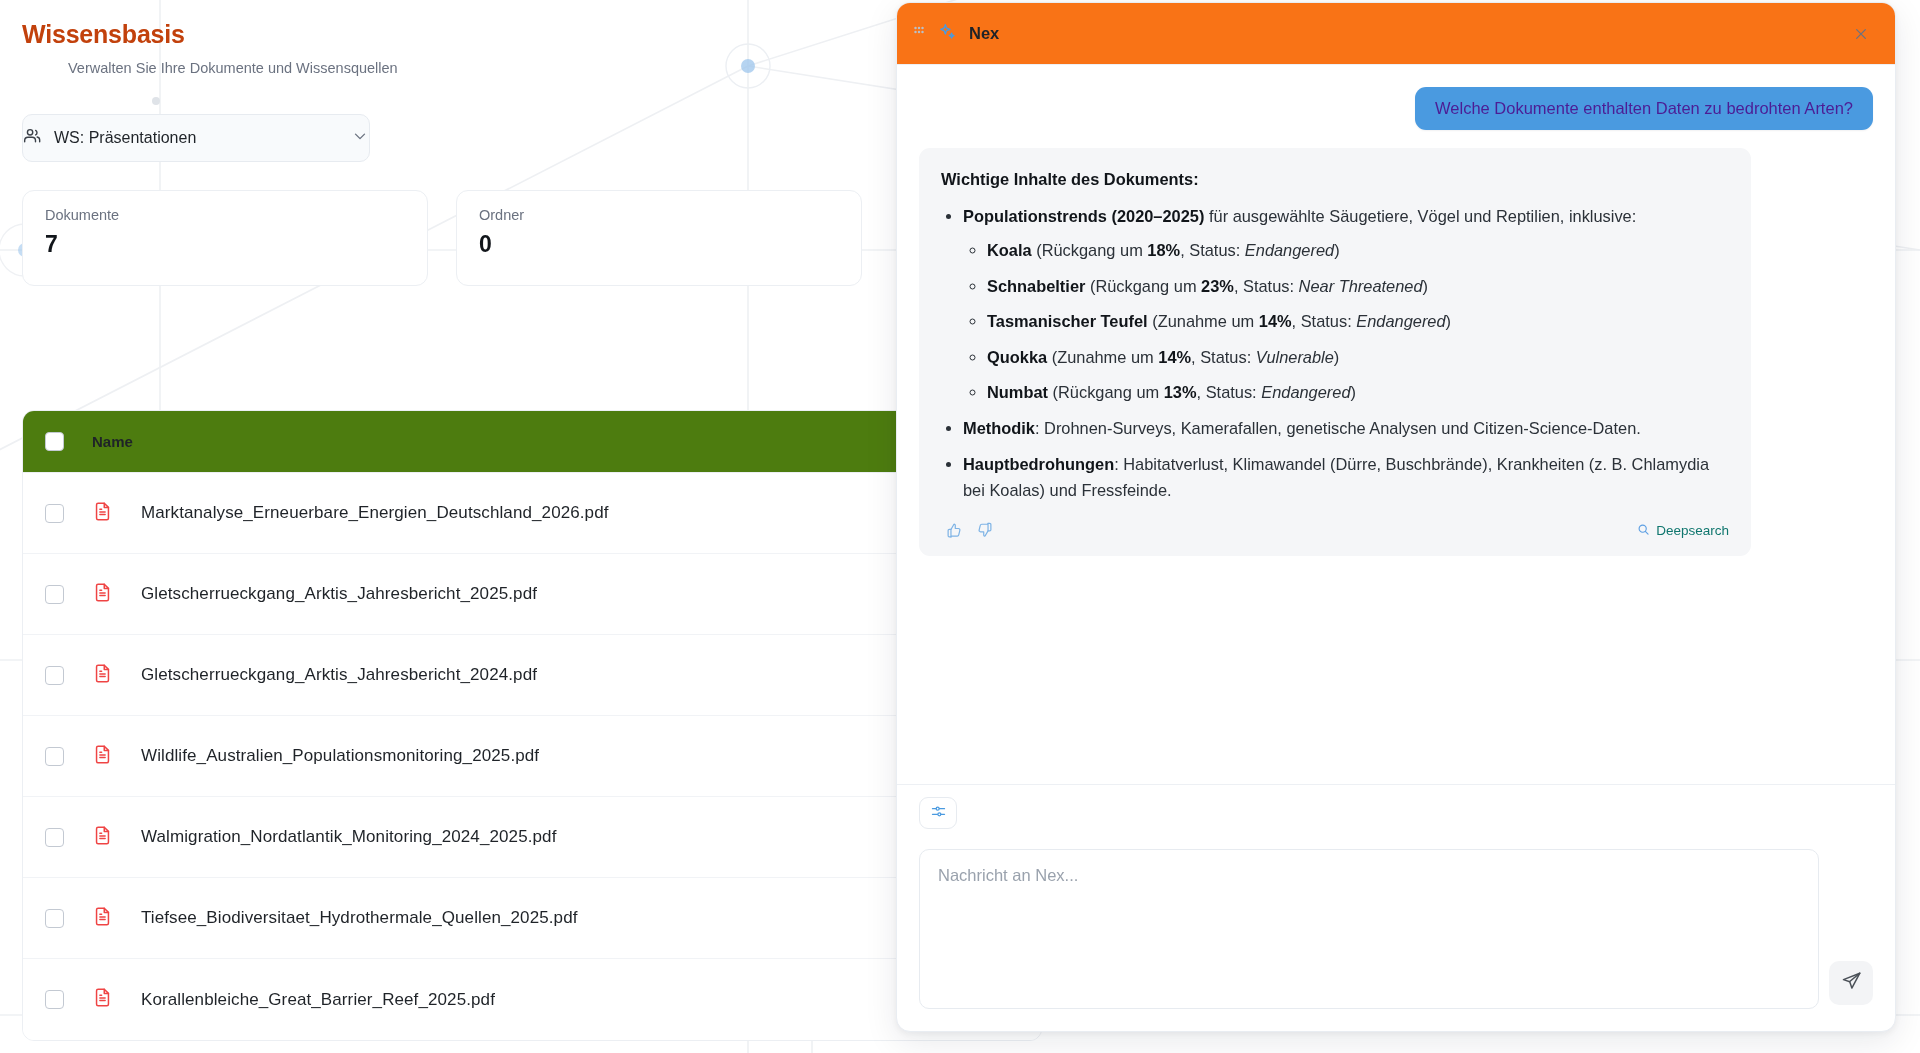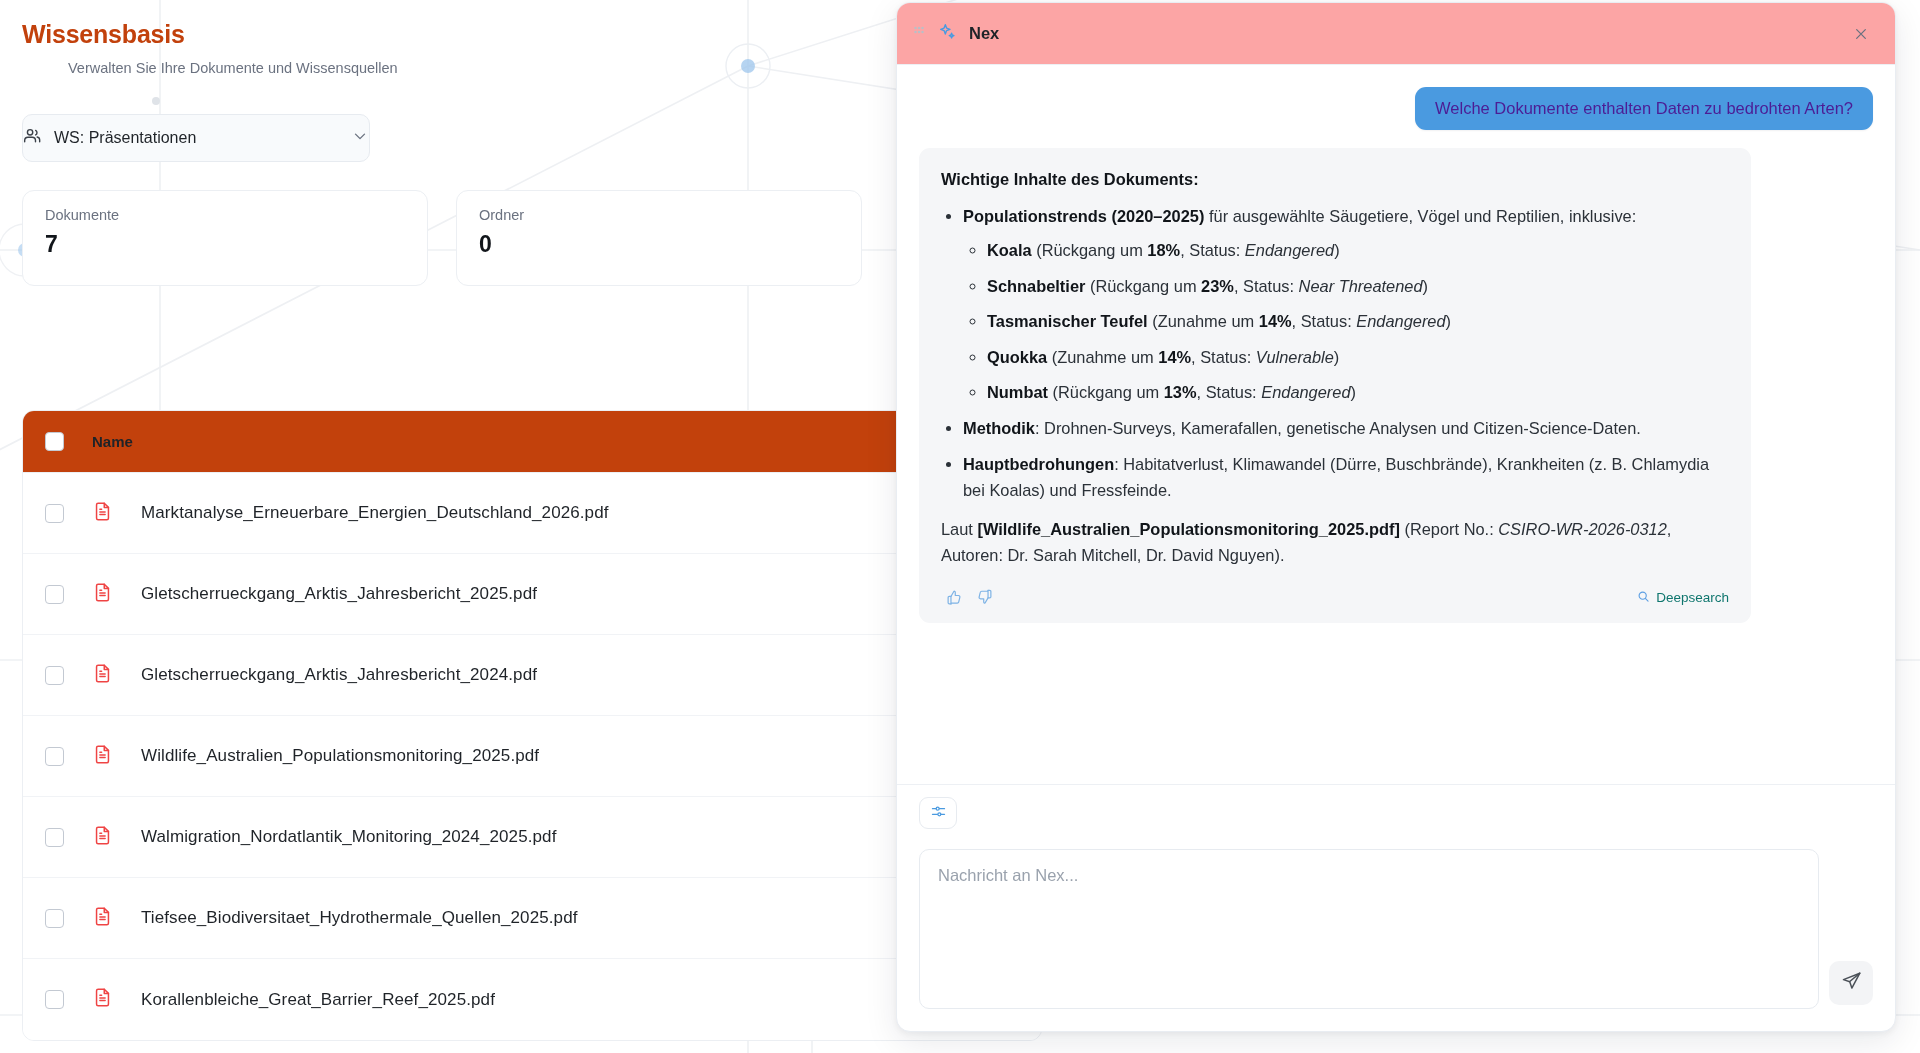--- a/index.html
+++ b/index.html
@@ -48,21 +48,21 @@
   .stat-value { font-size:23px; font-weight:700; margin-top:8px; color:#11151a; }
 
   
   .doc-table {
     position:absolute; left:22px; top:410px;
     width:1020px;
     background:#fff; border:1px solid #eceff3; border-radius:12px;
     overflow:hidden;
   }
   .doc-head {
-    height:62px; background:#c2410c; border-bottom:1px solid #eceff3;
+    height:62px; background:#4d7c0f; border-bottom:1px solid #eceff3;
     display:flex; align-items:center; padding:0 22px; gap:28px;
   }
   .doc-head .col-name { font-size:15px; font-weight:600; color:#1f2328; }
   .chk {
     width:19px; height:19px; border:1.4px solid #c3c9d2; border-radius:4px;
     background:#fff; flex:none; cursor:pointer;
   }
   .doc-row {
     height:81px; display:flex; align-items:center; padding:0 22px; gap:28px;
     border-bottom:1px solid #f1f3f6; background:#fff;
@@ -75,21 +75,21 @@
   .ghost { position:absolute; z-index:1; background:#f4f6f8; border-radius:6px; filter:blur(3px); opacity:.85; }
 
   
   .chat-panel {
     position:absolute; left:896px; top:2px; width:1000px; height:1030px;
     background:#ffffff; border:1px solid #e9edf2; border-radius:14px;
     box-shadow:0 10px 34px rgba(16,24,40,.09), 0 2px 6px rgba(16,24,40,.05);
     z-index:5; display:flex; flex-direction:column; overflow:hidden;
   }
   .chat-header {
-    height:62px; flex:none; background:#fca5a5; border-bottom:1px solid #edf0f4;
+    height:62px; flex:none; background:#f97316; border-bottom:1px solid #edf0f4;
     display:flex; align-items:center; gap:12px; padding:0 20px 0 16px;
   }
   .drag-handle { flex:none; cursor:grab; }
   .spark { flex:none; }
   .chat-title { font-size:16.5px; font-weight:600; color:#1f2328; flex:1; }
   .close-btn {
     width:28px; height:28px; border-radius:6px; flex:none;
     display:flex; align-items:center; justify-content:center; cursor:pointer;
   }
 
@@ -353,21 +353,20 @@
             <li><b>Schnabeltier</b><span> (Rückgang um </span><b>23%</b><span>, Status: </span><i>Near Threatened</i>)</li>
             <li><b>Tasmanischer Teufel</b><span> (Zunahme um </span><b>14%</b><span>, Status: </span><i>Endangered</i>)</li>
             <li><b>Quokka</b><span> (Zunahme um </span><b>14%</b><span>, Status: </span><i>Vulnerable</i>)</li>
             <li><b>Numbat</b><span> (Rückgang um </span><b>13%</b><span>, Status: </span><i>Endangered</i>)</li>
           </ul>
         </li>
         <li><b>Methodik</b><span>: Drohnen-Surveys, Kamerafallen, genetische Analysen und Citizen-Science-Daten.</span></li>
         <li><b>Hauptbedrohungen</b><span>: Habitatverlust, Klimawandel (Dürre, Buschbrände), Krankheiten (z. B. Chlamydia bei Koalas) und Fressfeinde.</span></li>
       </ul>
 
-      <p><span>Laut </span><b>[Wildlife_Australien_Populationsmonitoring_2025.pdf]</b><span> (Report No.: </span><i>CSIRO-WR-2026-0312</i><span>, Autoren: Dr. Sarah Mitchell, Dr. David Nguyen).</span></p>
 
       <div class="ai-actions">
         <span class="act-ico">
           <svg width="17" height="17" viewBox="0 0 24 24" fill="none" stroke="#7eb3e5" stroke-width="1.7" stroke-linecap="round" stroke-linejoin="round">
               <path d="M7 21V10.5l4.2-7.3c.9-.3 1.9.3 1.9 1.4v4.6h4.6c1.3 0 2.2 1.2 1.9 2.4l-1.6 6.5c-.2 1-1.1 1.7-2.1 1.7H7z"></path>
               <path d="M7 10.5H4.6A1.6 1.6 0 0 0 3 12.1v7.3c0 .9.7 1.6 1.6 1.6H7"></path>
             </svg>
         </span>
         <span class="act-ico">
           <svg width="17" height="17" viewBox="0 0 24 24" fill="none" stroke="#7eb3e5" stroke-width="1.7" stroke-linecap="round" stroke-linejoin="round">

